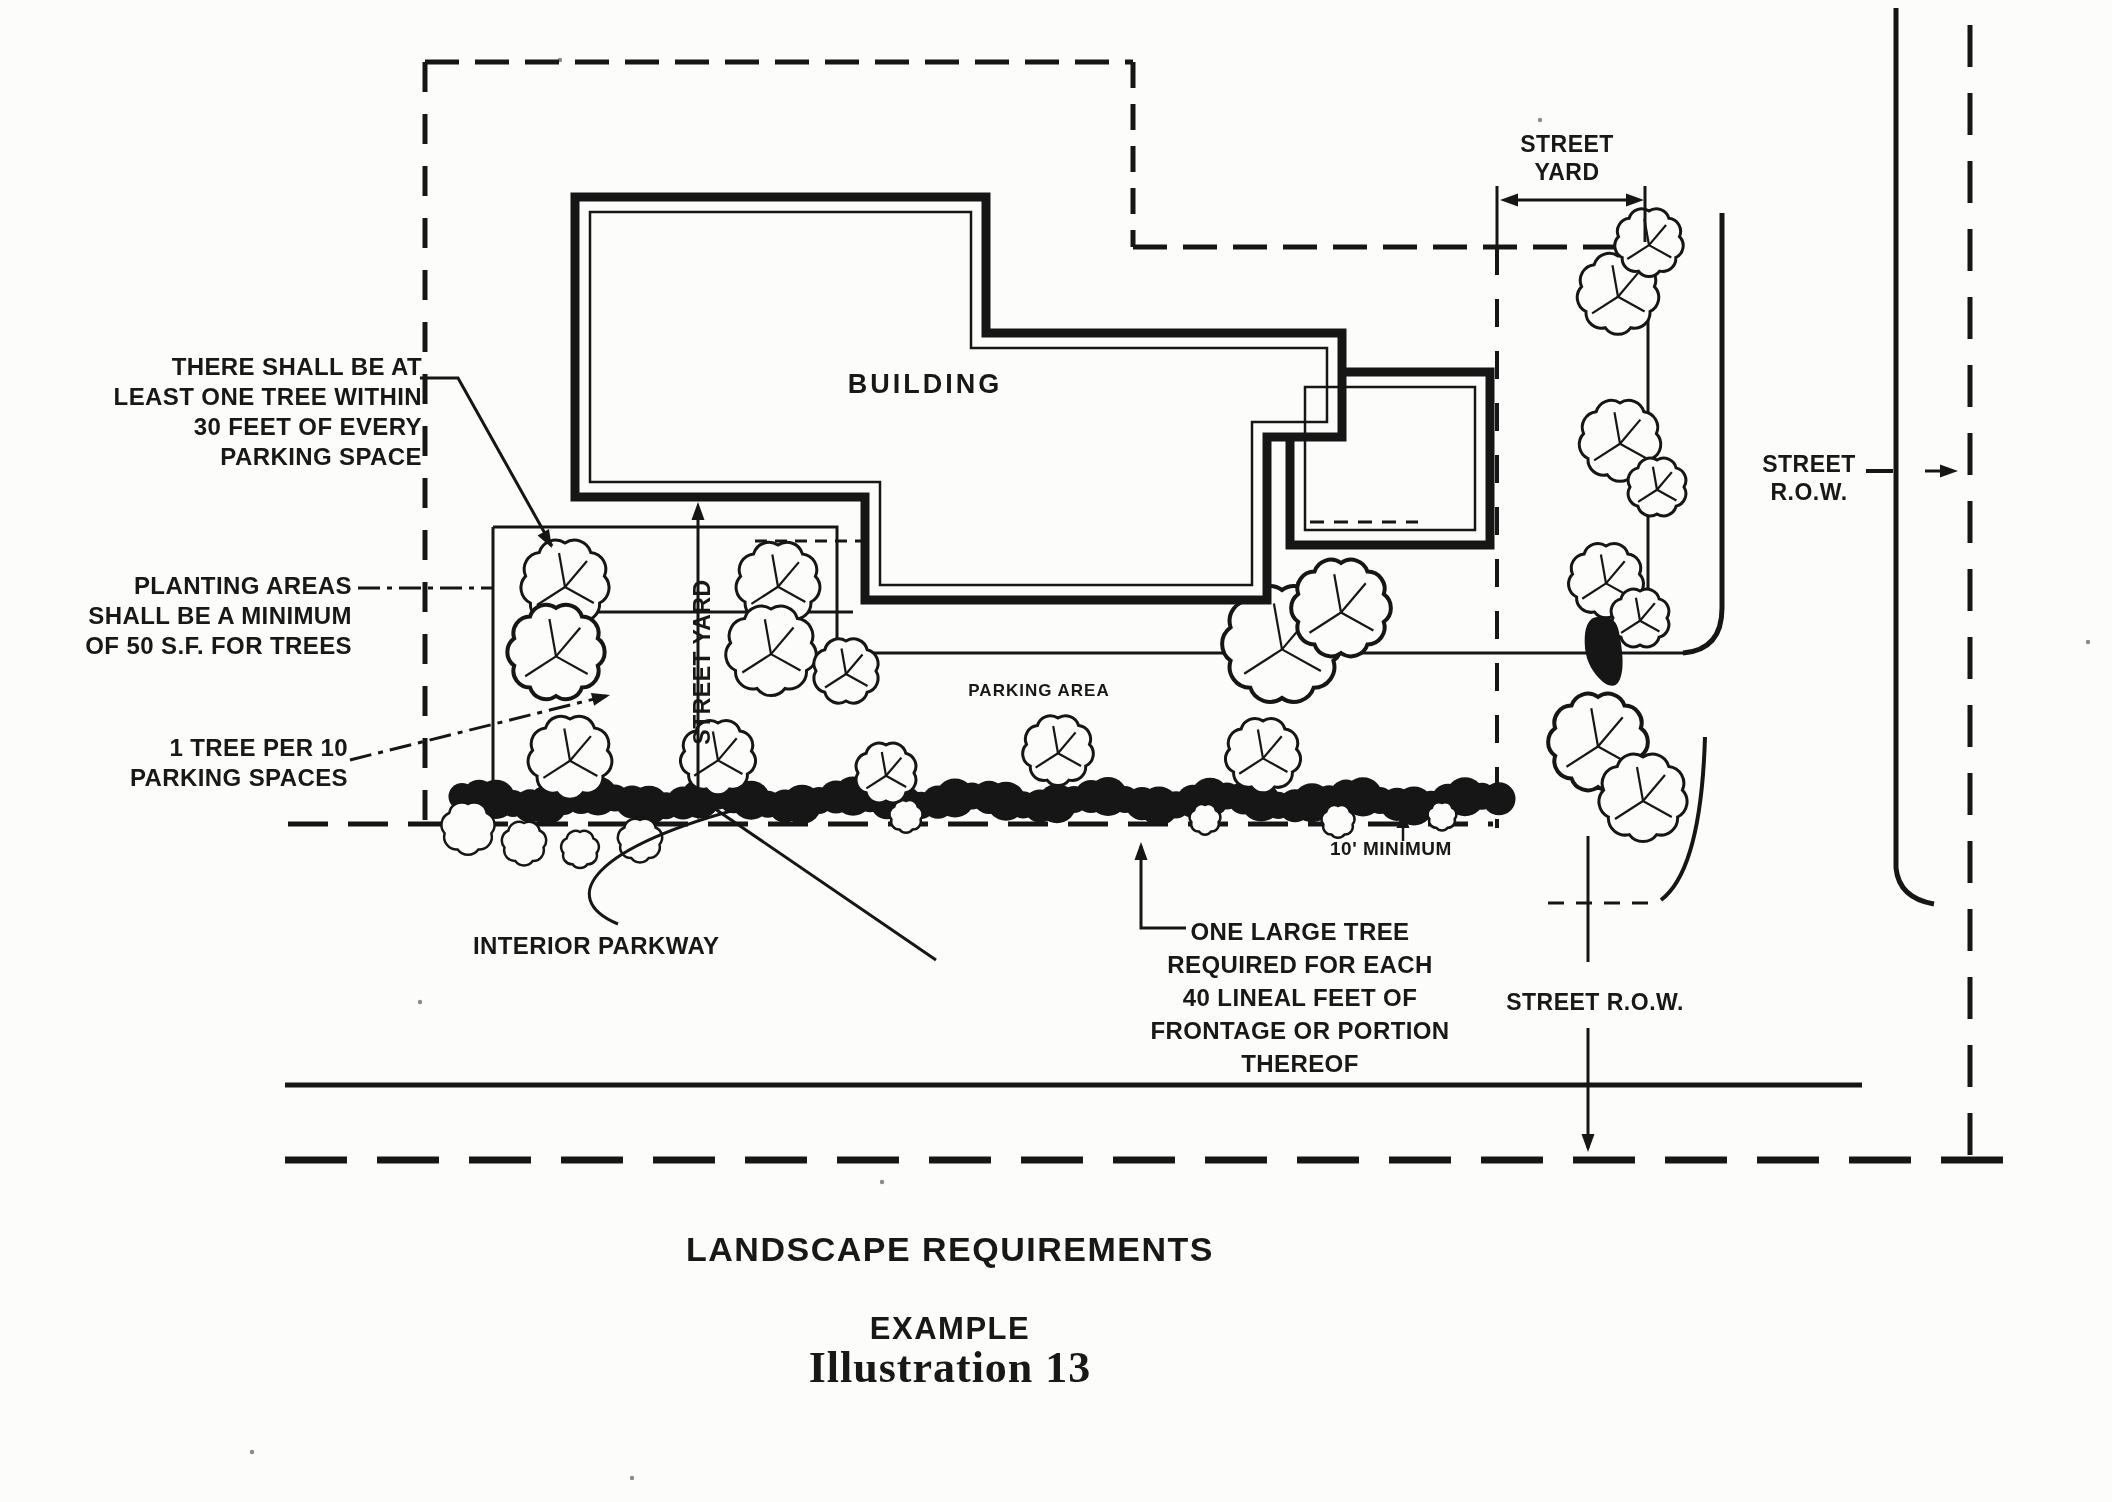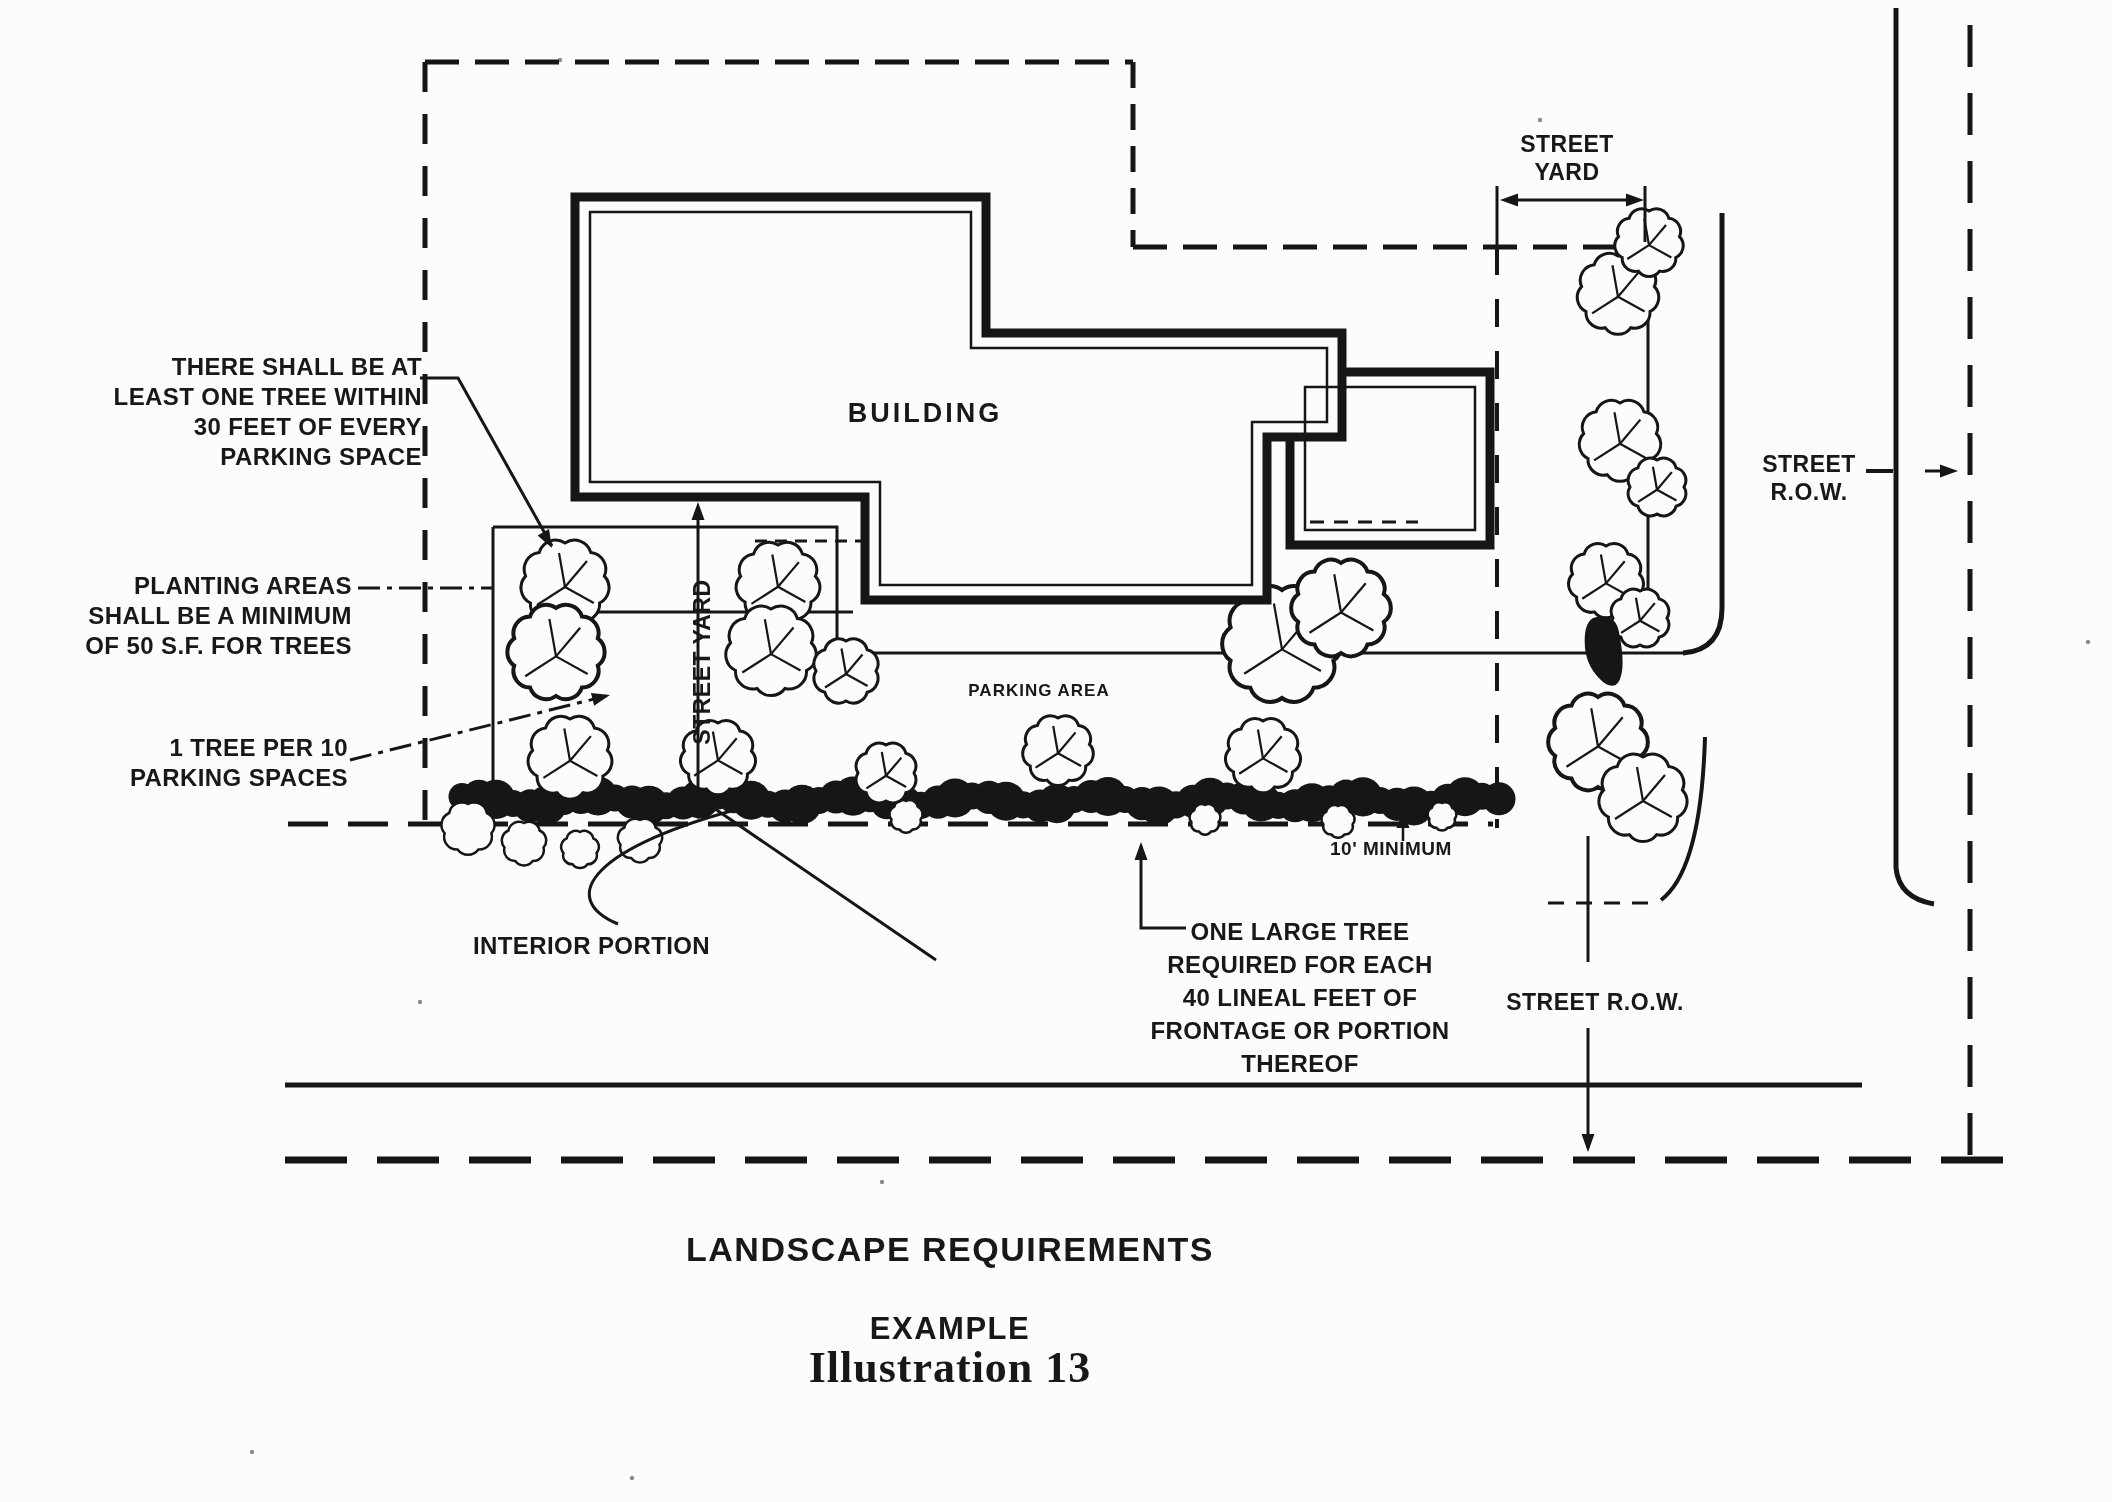--- a/index.html
+++ b/index.html
@@ -326,32 +326,32 @@
 30 FEET OF EVERY
 PARKING SPACE</div>
 
   <div class="lbl note right" style="left:78px;top:571px;width:274px;">PLANTING AREAS
 SHALL BE A MINIMUM
 OF 50 S.F. FOR TREES</div>
 
   <div class="lbl note right" style="left:78px;top:733px;width:270px;">1 TREE PER 10
 PARKING SPACES</div>
 
-  <div class="lbl note" style="left:473px;top:931px;">INTERIOR PORTION</div>
+  <div class="lbl note" style="left:473px;top:931px;">INTERIOR PARKWAY</div>
 
 
   <div class="lbl note center" style="left:1120px;top:915px;width:360px;line-height:33px;">ONE LARGE TREE
 REQUIRED FOR EACH
 40 LINEAL FEET OF
 FRONTAGE OR PORTION
 THEREOF</div>
 
   <div class="lbl min-lbl" style="left:1330px;top:838px;">10' MINIMUM</div>
 
-  <div class="lbl building-lbl center" style="left:825px;top:398px;width:200px;">BUILDING</div>
+  <div class="lbl building-lbl center" style="left:825px;top:369px;width:200px;">BUILDING</div>
 
   <div class="lbl parking-lbl center" style="left:903px;top:681px;width:200px;">PARKING AREA</div>
 
   <div class="lbl street-lbl center" style="left:1482px;top:130px;width:170px;">STREET
 YARD</div>
 
   <div class="lbl street-lbl center vert" style="left:702px;top:662px;">STREET YARD</div>
 
   <div class="lbl street-lbl center" style="left:1744px;top:450px;width:130px;">STREET
 R.O.W.</div>

